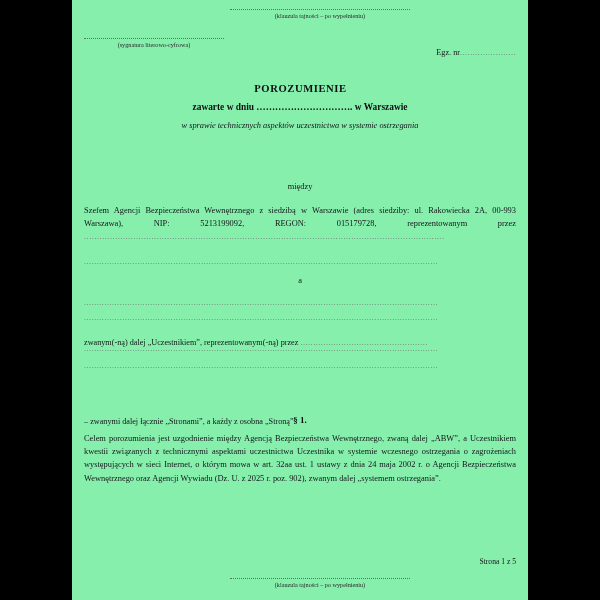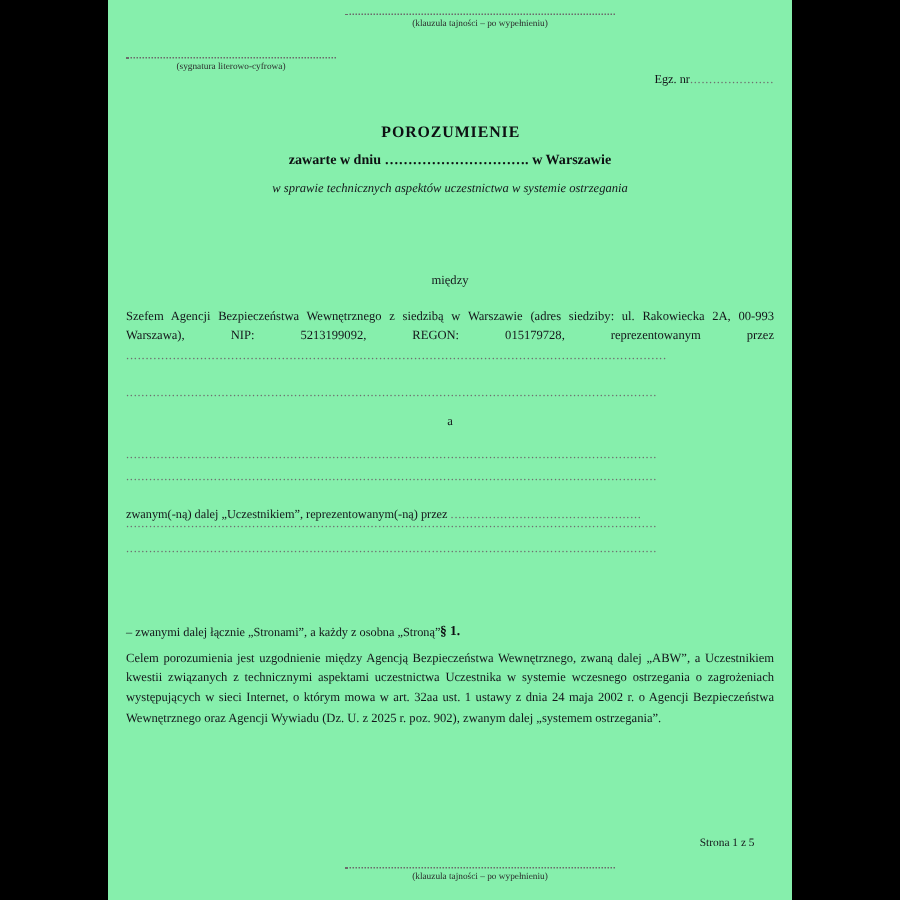--- a/index.html
+++ b/index.html
@@ -174,21 +174,21 @@
       <div class="t inline-dots" style="left:4px; top:343px; width:440px; overflow:hidden;">...........................................................................................................................................</div>
 
       <div class="t inline-dots" style="left:4px; top:360px; width:440px; overflow:hidden;">...........................................................................................................................................</div>
 
       <div class="t" style="left:4px; top:383px;margin-top:33px;">– zwanymi dalej łącznie „Stronami”, a każdy z osobna „Stroną”.</div>
 
       <div class="section-mark" style="top:415px;">§ 1.</div>
 
       <div class="para" style="left:4px; right:4px; top:432px;">Celem porozumienia jest uzgodnienie między Agencją Bezpieczeństwa Wewnętrznego, zwaną dalej „ABW”, a Uczestnikiem kwestii związanych z technicznymi aspektami uczestnictwa Uczestnika w systemie wczesnego ostrzegania o zagrożeniach występujących w sieci Internet, o którym mowa w art. 32aa ust. 1 ustawy z dnia 24 maja 2002 r. o Agencji Bezpieczeństwa Wewnętrznego oraz Agencji Wywiadu (Dz. U. z 2025 r. poz. 902), zwanym dalej „systemem ostrzegania”.</div>
 
-      <div class="pageno" style="right:17px; top:557px;">Strona 1 z 5</div>
+      <div class="pageno" style="right:4px; top:557px;">Strona 1 z 5</div>
 
       <div class="annot" style="left:150px; top:578px; width:180px;">
         <div class="dotrule"></div>
         <span>(klauzula tajności – po wypełnieniu)</span>
       </div>
 
     </div>
   </div>
 </div>
 

